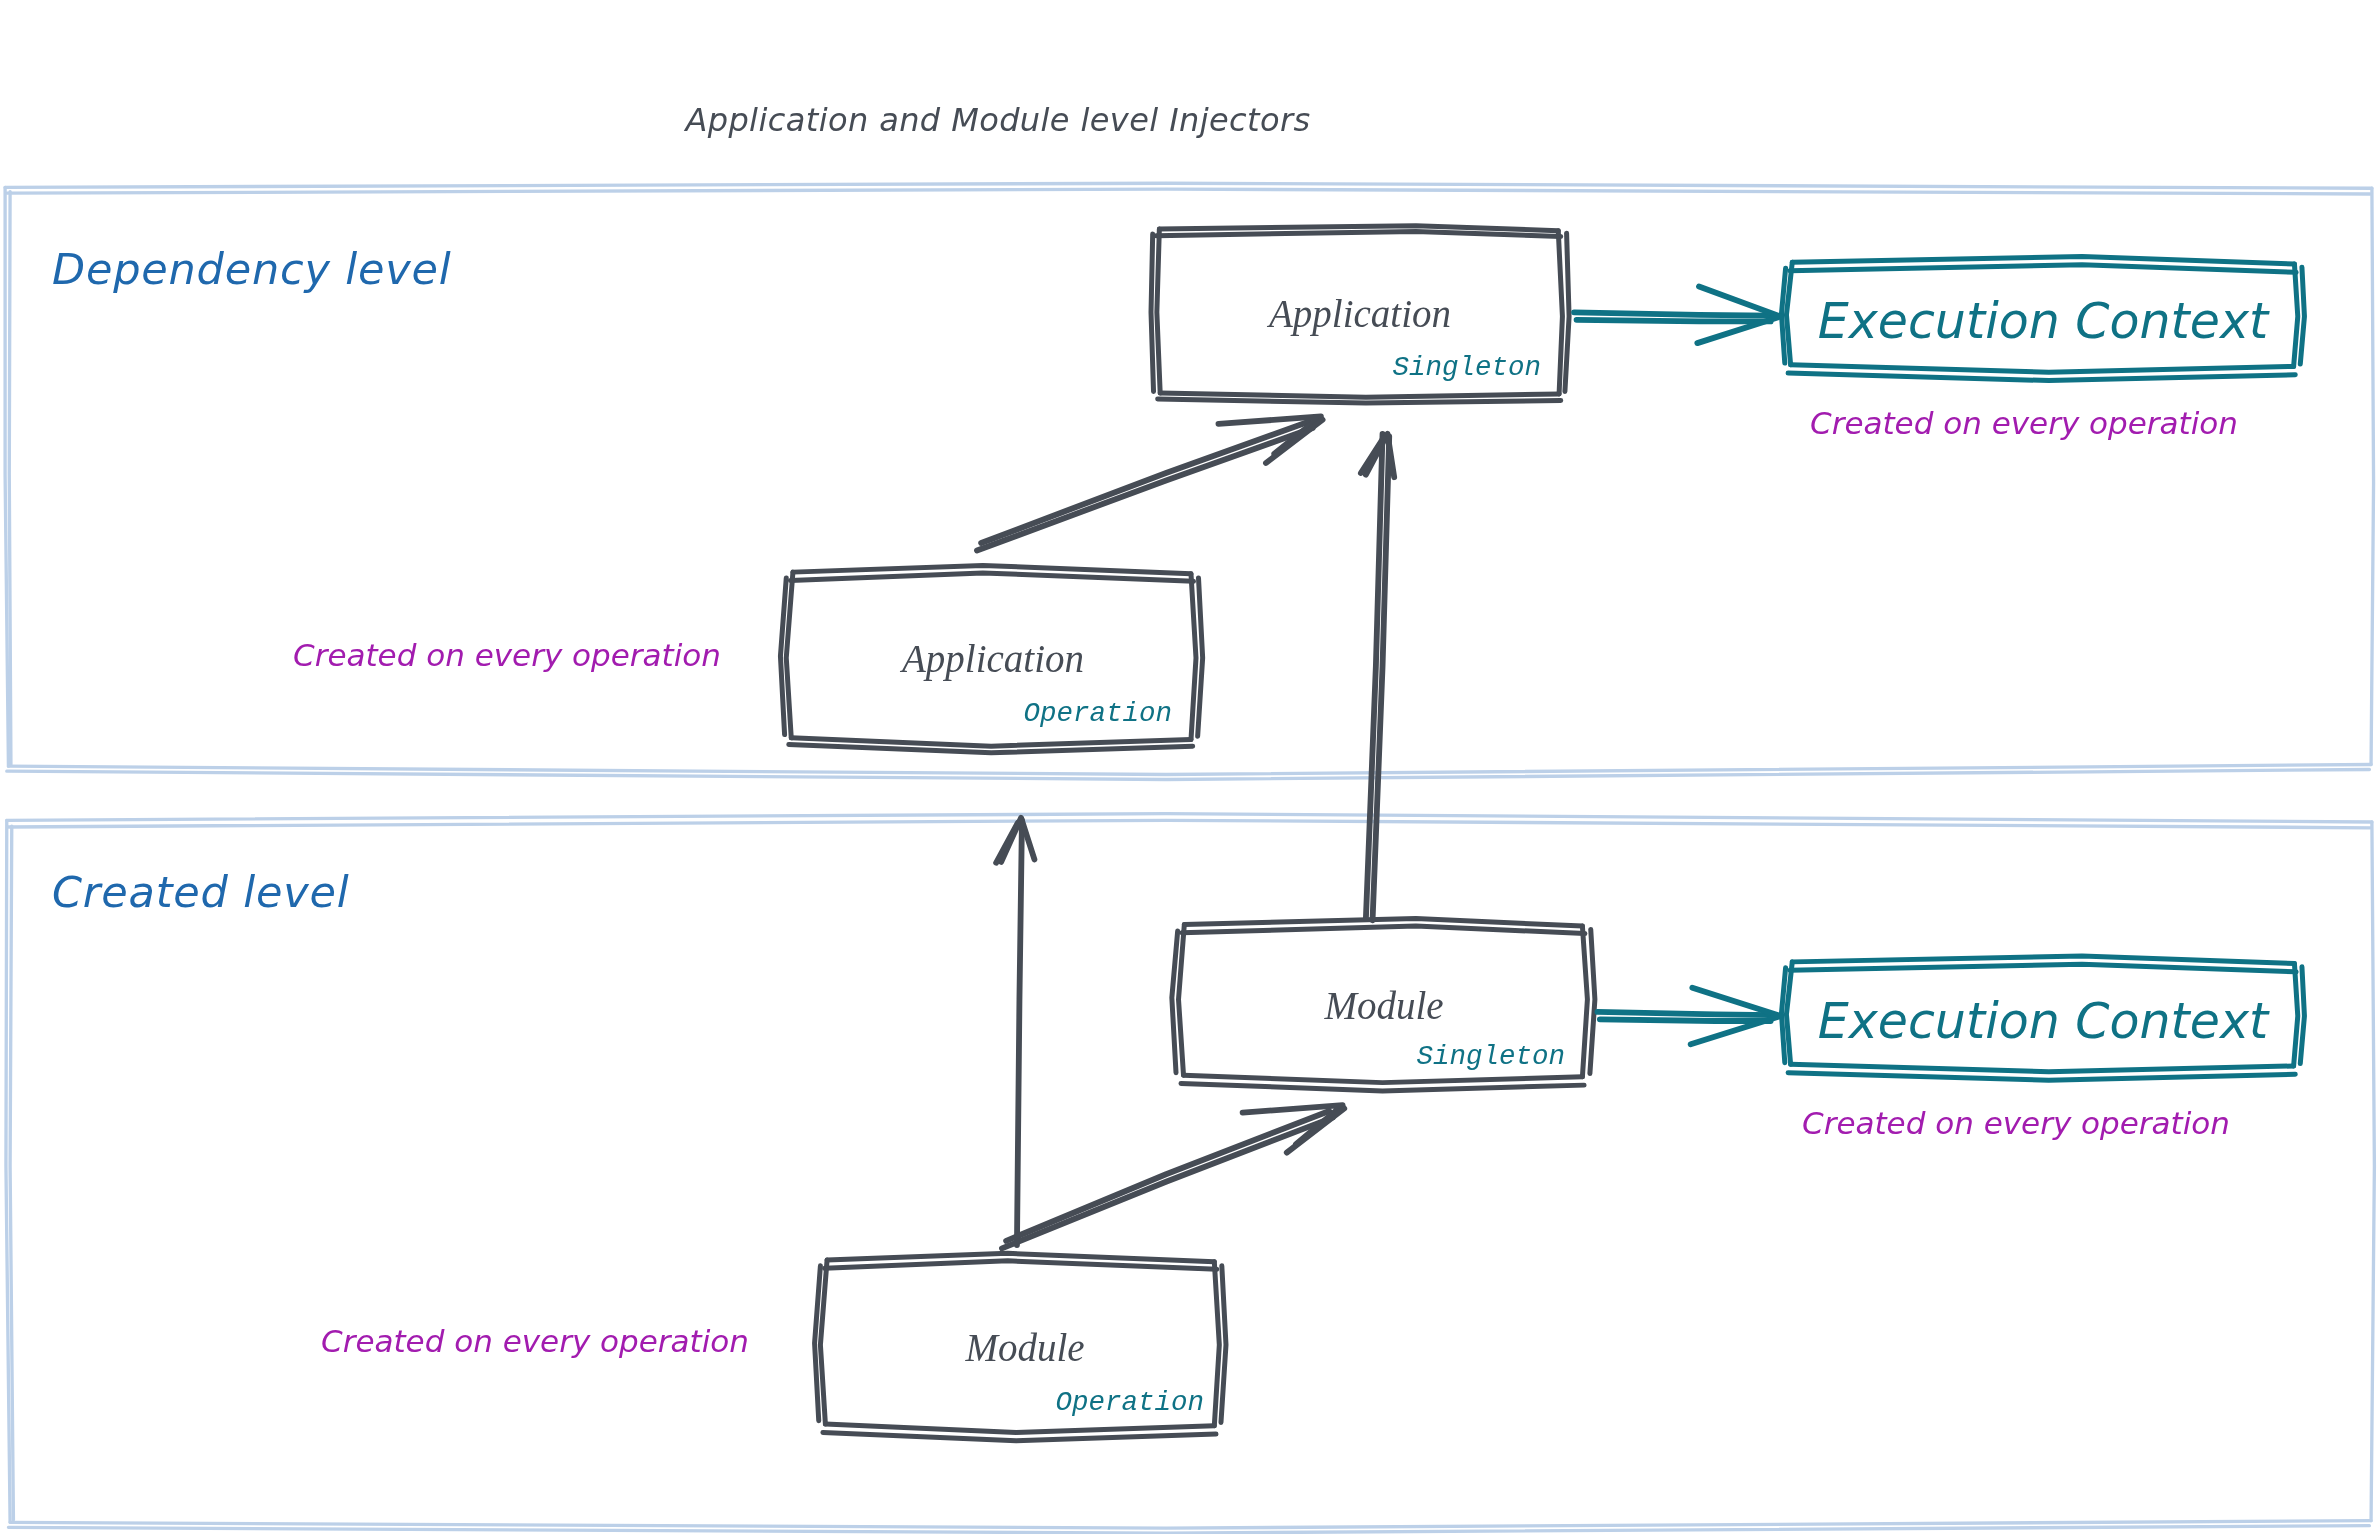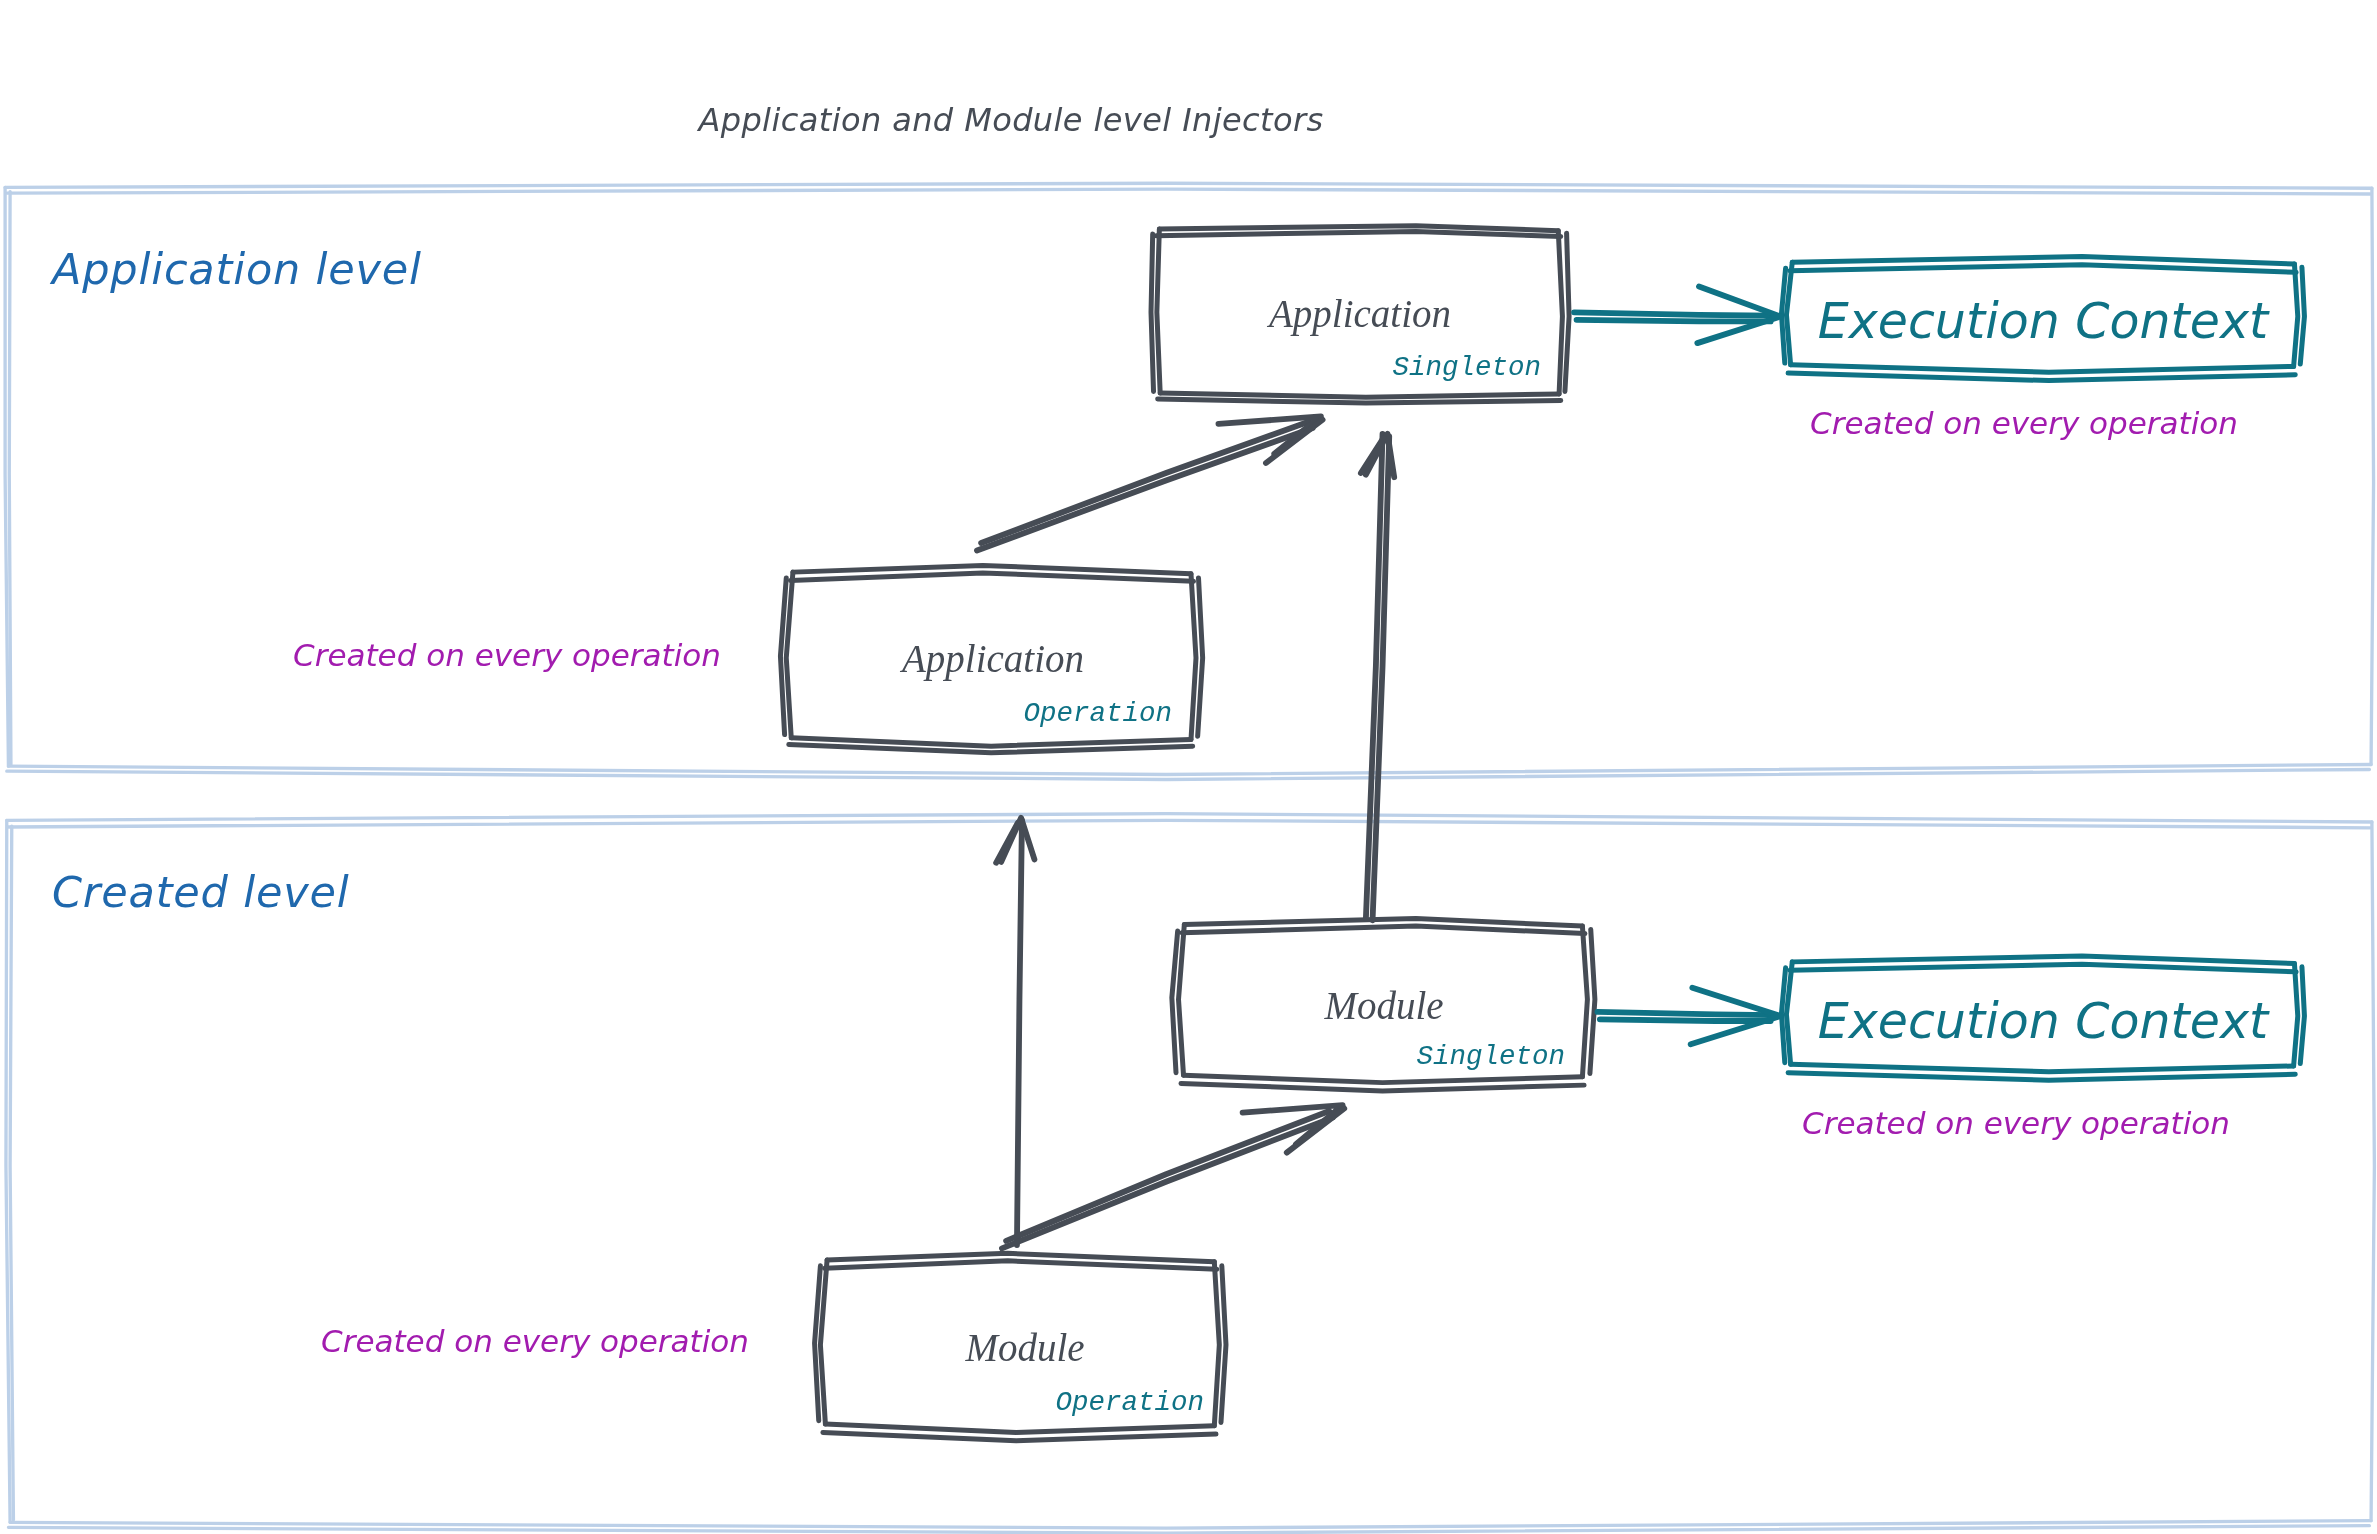--- a/index.html
+++ b/index.html
@@ -44,21 +44,20 @@
   .subtitle {
     left: 0; top: 104px;
     width: 1996px;
     text-align: center;
     font-family: "DejaVu Sans", sans-serif;
     font-size: 32px;
     font-style: italic;
     font-weight: 400;
     letter-spacing: 0.4px;
     color: #464C55;
-    padding-left: 13px;
   }
   
   .level-label {
     font-family: "DejaVu Sans", sans-serif;
     font-size: 43px;
     font-style: italic;
     font-weight: 400;
     letter-spacing: 0.8px;
     color: #1F68AD;
   }
@@ -231,21 +230,21 @@
     <g fill="none" stroke="#464C55" stroke-width="7" stroke-linecap="round" stroke-linejoin="round">
       <path d="M1208 1490 L1400 1410 L1596 1334"></path>
       <path d="M1203 1499 L1400 1419 L1600 1342"></path>
       <path d="M1492 1336 L1612 1327 L1556 1374"></path>
       <path d="M1545 1384 L1614 1331"></path>
     </g>
   </svg>
 
   <div class="txt subtitle">Application and Module level Injectors</div>
 
-  <div class="txt level-label" style="left:52px; top:248px;">Application level</div>
+  <div class="txt level-label" style="left:52px; top:248px;">Dependency level</div>
 
   <div class="txt level-label" style="left:52px; top:871px;">Created level</div>
 
   <div class="node-box" style="left:1156px; top:229px; width:408px; height:171px;">
     <div class="node-text-wrap" style="top:62px;">
       <div class="node-title">Application</div>
     </div>
     <div class="node-text-wrap" style="top:123px; padding-right:23px; box-sizing:border-box;">
       <div class="node-tag">Singleton</div>
     </div>

